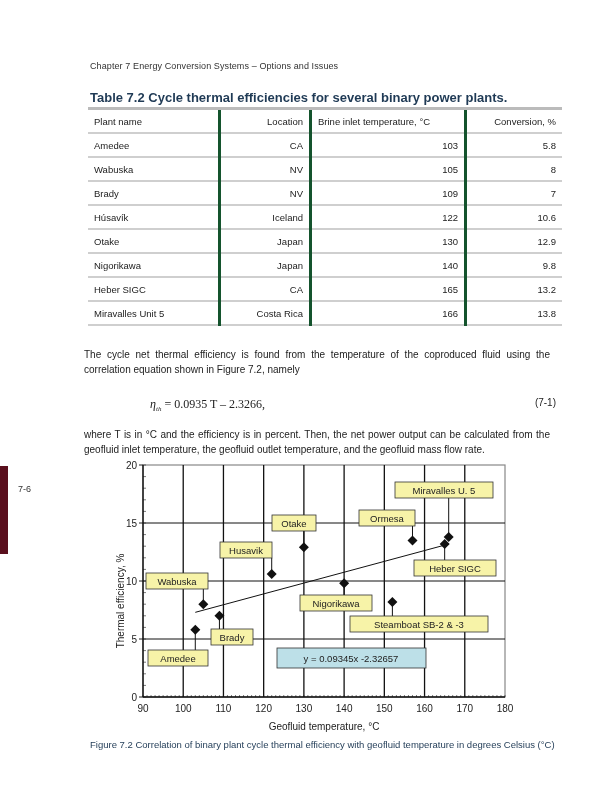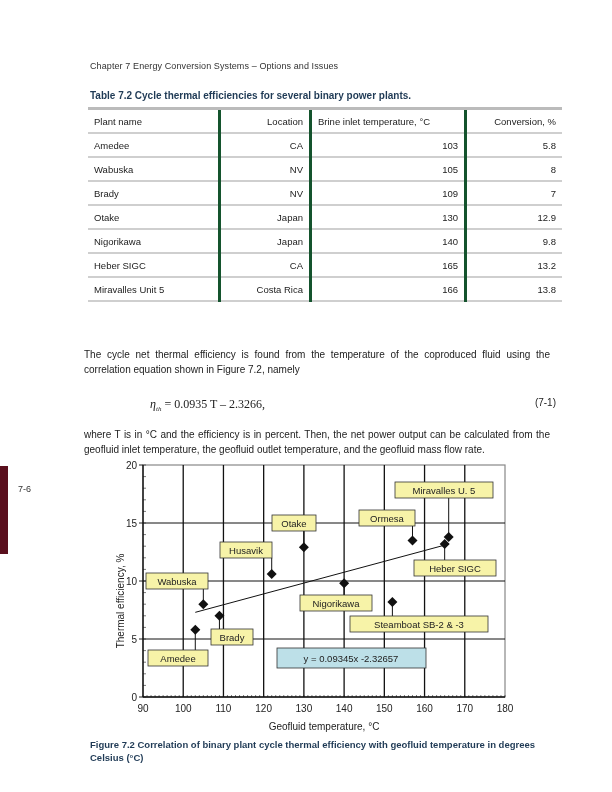--- a/index.html
+++ b/index.html
@@ -1,32 +1,32 @@
 <!DOCTYPE html>
 <html><head>
 <meta charset="utf-8">
 <style>
   html, body { margin: 0; padding: 0; background: #ffffff; }
   body { width: 612px; height: 792px; position: relative; overflow: hidden;
          font-family: "Liberation Sans", sans-serif; color: #222; }
   .running-head { position: absolute; left: 90px; top: 16px; font-size: 9px; color: #333; letter-spacing: 0.1px; margin-top: 45px; }
   .page-tab { position: absolute; left: 0; top: 466px; width: 8px; height: 88px; background: #5a0f1e; }
   .page-num { position: absolute; left: 18px; top: 484px; font-size: 9px; color: #333; }
-  .table-caption { position: absolute; left: 90px; top: 90px; font-size: 10px; font-weight: bold; color: #1f3a55; }
+  .table-caption { position: absolute; left: 90px; top: 90px; font-size: 13px; font-weight: bold; color: #1f3a55; }
   table.data { position: absolute; left: 88px; top: 107px; width: 474px; border-collapse: collapse; font-size: 9.5px; }
   table.data th, table.data td { height: 22px; padding: 0 6px; border-bottom: 2px solid #cfcfcf; }
   table.data tr:first-child th { border-top: 3px solid #bbb; }
   table.data th { font-weight: normal; text-align: left; color: #222; }
   table.data th.r, table.data td.r { text-align: right; }
   table.data td + td, table.data th + th { border-left: 3px solid #14532d; }
   .para { position: absolute; left: 84px; width: 466px; font-size: 10px; line-height: 15px; text-align: justify; color: #222; }
   .eq { position: absolute; left: 150px; top: 397px; font-family: "Liberation Serif", serif; font-size: 12px; color: #222; text-align: right; }
   .eq-num { position: absolute; right: 56px; top: 397px; font-size: 10px; color: #222; }
   .chart { position: absolute; left: 0; top: 455px; }
-  .fig-caption { position: absolute; left: 90px; top: 738px; width: 466px; font-size: 9.5px; font-weight: bold; color: #1f3a55; line-height: 13px; }
+  .fig-caption { position: absolute; left: 90px; top: 738px; width: 466px; font-size: 9.5px; font-weight: normal; color: #1f3a55; line-height: 13px; }
 </style>
 </head>
 <body>
 
 <div class="running-head">Chapter 7  Energy Conversion Systems – Options and Issues</div>
 <div class="page-tab"></div>
 <div class="page-num">7-6</div>
 
 <div class="table-caption">Table 7.2 Cycle thermal efficiencies for several binary power plants.</div>
 <table class="data">
@@ -49,20 +49,26 @@
         <td>Wabuska</td>
         <td class="r">NV</td>
         <td class="r">105</td>
         <td class="r">8</td>
       </tr>
       <tr>
         <td>Brady</td>
         <td class="r">NV</td>
         <td class="r">109</td>
         <td class="r">7</td>
+      </tr>
+      <tr>
+        <td>Húsavík</td>
+        <td class="r">Iceland</td>
+        <td class="r">122</td>
+        <td class="r">10.6</td>
       </tr>
       <tr>
         <td>Otake</td>
         <td class="r">Japan</td>
         <td class="r">130</td>
         <td class="r">12.9</td>
       </tr>
       <tr>
         <td>Nigorikawa</td>
         <td class="r">Japan</td>

